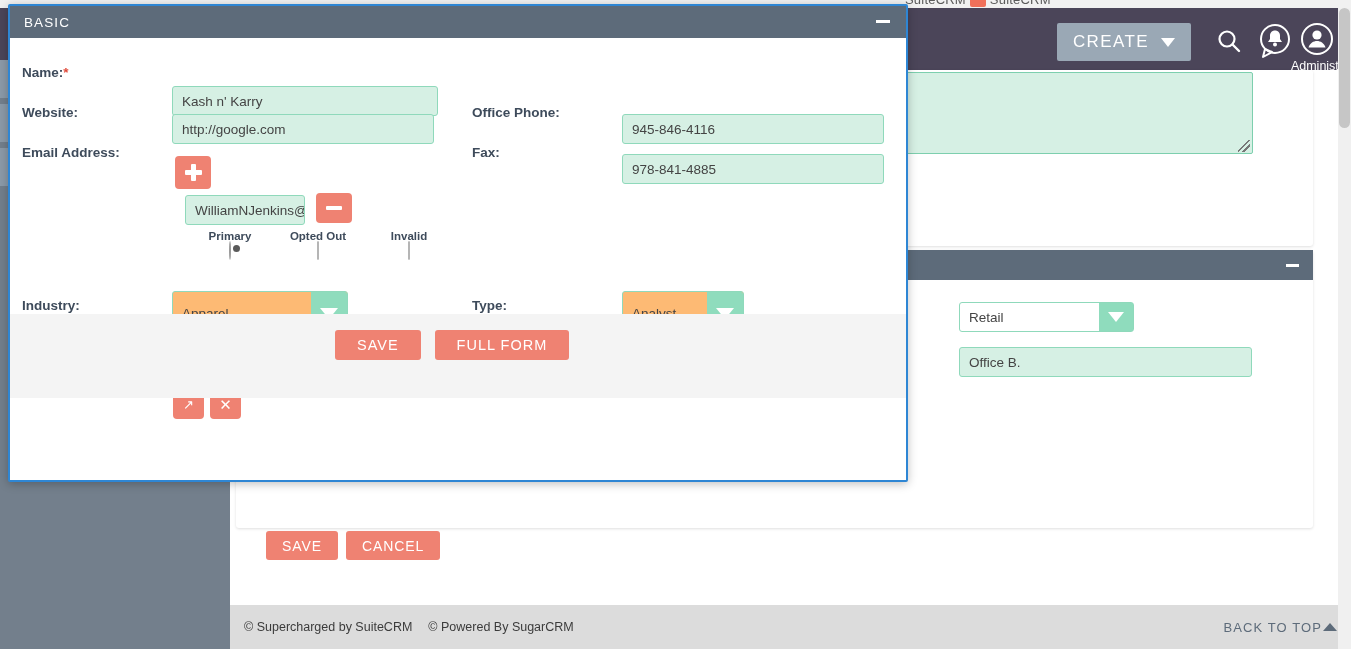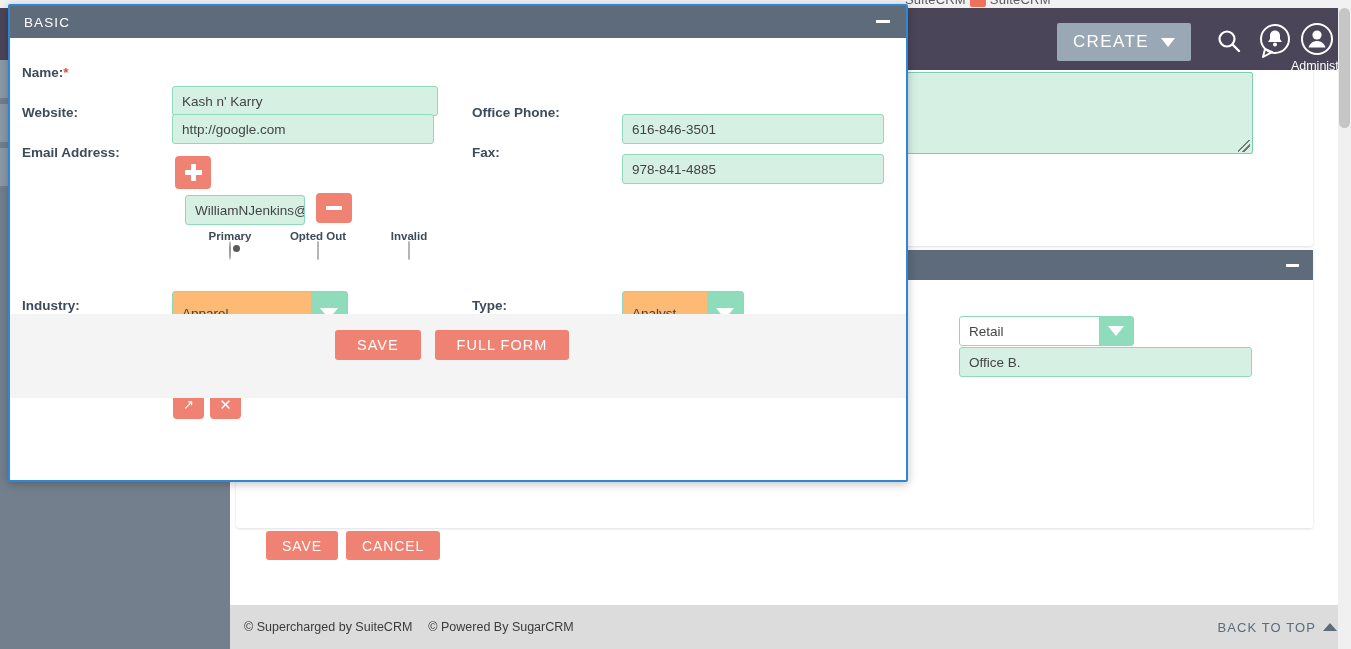--- a/index.html
+++ b/index.html
@@ -71,21 +71,21 @@
     box-shadow: 0 1px 3px rgba(0,0,0,.13);
   }
   .panel-hdr {
     position: absolute; left: 0; top: 0; width: 100%; height: 30px;
     background: #5d6b7a; color: #fff;
     display: flex; align-items: center; justify-content: flex-end;
     padding: 0 14px;
   }
   .minus-ico { width: 13px; height: 3px; background: #fff; display: block; }
   .bg-select {
-    position: absolute; left: 723px; top: 66px; width: 175px; height: 30px;
+    position: absolute; left: 723px; top: 52px; width: 175px; height: 30px;
     background: #fff; border: 1px solid #8fd9bb; border-radius: 3px;
     display: flex; align-items: center;
   }
   .bg-select .val { padding-left: 9px; font-size: 13.5px; color: #444; flex: 1; }
   .sel-arrow-box {
     width: 34px; height: 100%; background: #8fdcbd;
     display: flex; align-items: center; justify-content: center;
   }
   .sel-arrow { width: 0; height: 0; border-left: 8px solid transparent; border-right: 8px solid transparent; border-top: 10px solid #fff; }
   .bg-input {
@@ -104,21 +104,21 @@
     font-family: "Liberation Sans", sans-serif; cursor: pointer;
   }
 
   .bg-footer {
     position: absolute; left: 230px; top: 605px; width: 1121px; height: 44px;
     background: #dcdcdc;
     display: flex; align-items: center; justify-content: space-between;
     padding: 0 14px 0 14px;
   }
   .copy-grp { display: flex; gap: 16px; font-size: 12.5px; color: #3b3b3b; }
-  .back-top { display: flex; align-items: center; gap: 7px; font-size: 13px; color: #5d6b7a; letter-spacing: 1.1px; cursor: pointer; }
+  .back-top { display: flex; align-items: center; gap: 1px; font-size: 13px; color: #5d6b7a; letter-spacing: 1.1px; cursor: pointer; }
   .caret-up { width: 0; height: 0; border-left: 7px solid transparent; border-right: 7px solid transparent; border-bottom: 8px solid #5d6b7a; }
 
   .bg-dropcaret { position: absolute; left: 1318px; top: 82px; width: 0; height: 0;
     border-left: 8px solid transparent; border-right: 8px solid transparent; border-top: 9px solid #fff; }
 
   .bg-scroll {
     position: absolute; right: 0; top: 8px; width: 13px; height: 641px; background: #f0f0f0;
   }
   .bg-scroll-thumb { position: absolute; left: 1px; top: 0px; width: 11px; height: 120px; background: #c6c6c6; border-radius: 6px; }
 
@@ -301,21 +301,21 @@
 
       <span class="fld-label" style="left:12px; top:27px;">
         <span>Name:</span><span class="req-star">*</span>
       </span>
       <div class="mint-input" style="left:162px; top:48px; width:266px;">Kash n' Karry</div>
 
       <span class="fld-label" style="left:12px; top:67px;">Website:</span>
       <div class="mint-input" style="left:162px; top:76px; width:262px;">http://google.com</div>
 
       <span class="fld-label" style="left:462px; top:67px;">Office Phone:</span>
-      <div class="mint-input" style="left:612px; top:76px; width:262px;">616-846-3501</div>
+      <div class="mint-input" style="left:612px; top:76px; width:262px;">945-846-4116</div>
 
       <span class="fld-label" style="left:12px; top:107px;">Email Address:</span>
       <button class="sq-btn" style="left:165px; top:118px; width:36px; height:33px;">
         <span class="plus-h"></span>
           <span class="plus-v"></span>
       </button>
       <div class="mint-input" style="left:175px; top:157px; width:120px;">WilliamNJenkins@</div>
       <button class="sq-btn" style="left:306px; top:155px; width:36px; height:30px;">
         <span class="minus-h"></span>
       </button>

